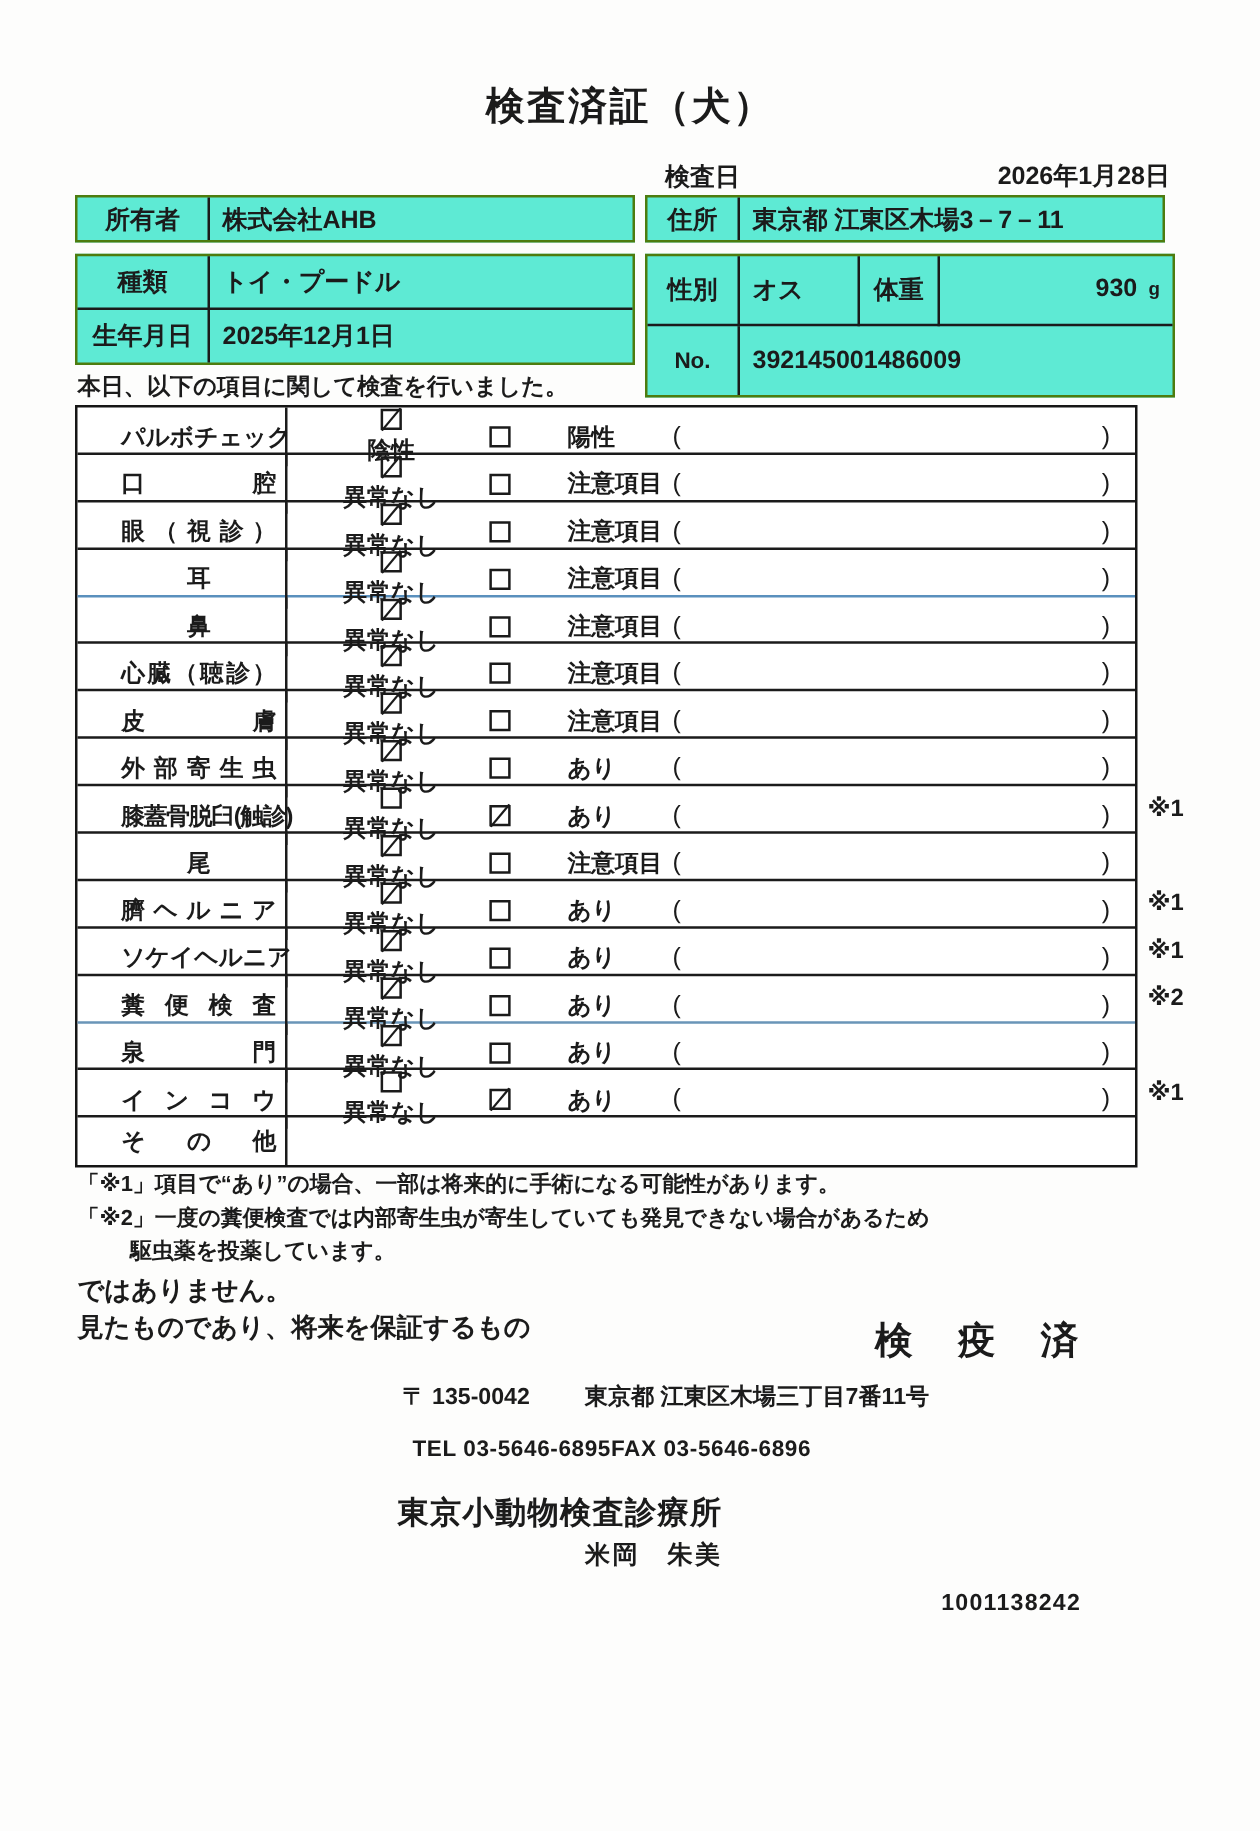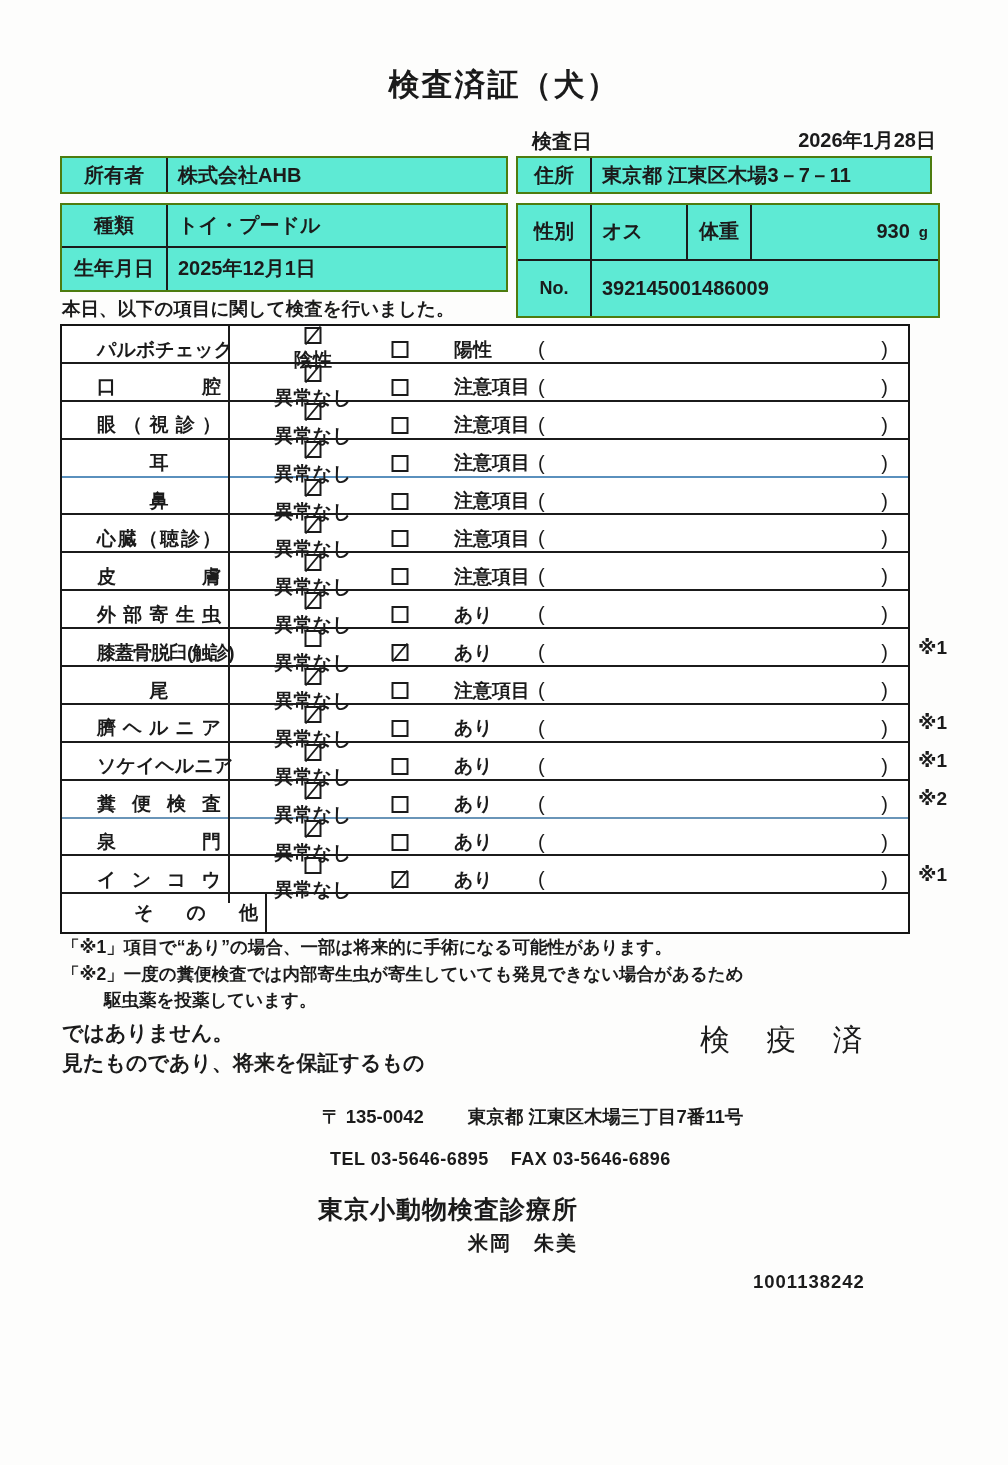--- a/index.html
+++ b/index.html
@@ -28,21 +28,21 @@
   .cell.weight-val{justify-content:flex-end;padding-right:10px;}
   .unit{font-size:15px;font-weight:600;margin-left:9px;}
   .no-lab{font-size:18px;font-weight:600;}
   .no-val{grid-column:2/5;}
 
   .intro{left:62px;top:296px;font-size:18.5px;font-weight:600;}
 
   
   .check-table{left:60px;top:324px;width:850px;border:2px solid #151515;background:#fff;}
   .crow{display:grid;grid-template-columns:168px 1fr;height:37.9px;border-bottom:2px solid #1b1b1b;position:relative;box-sizing:border-box;}
-  .crow:last-child{border-bottom:none;padding-left:37px;}
+  .crow:last-child{border-bottom:none;}
   .crow:nth-child(4){border-bottom-color:#5a90bd;}
   .crow:nth-child(13){border-bottom-color:#6a95b8;}
   .clabel{border-right:2px solid #1b1b1b;padding:0 7px;display:flex;align-items:center;box-sizing:border-box;margin-left:28px;}
   .lt{font-size:19px;font-weight:600;width:100%;white-space:nowrap;}
   .lt.spread{text-align:justify;text-align-last:justify;}
   .lt.center{text-align:center;}
   .lt.fill{text-align:left;letter-spacing:-1px;}
   .ccontent{display:flex;align-items:center;padding:0 20px 0 5px;}
   .opt{display:flex;align-items:center;gap:2px;font-size:19px;font-weight:600;}
   .opt.o1{width:156px;flex-direction:column;}
@@ -50,25 +50,25 @@
   .cbx{display:flex;align-items:center;}
   .paren{font-size:20px;font-weight:500;}
   .sp{flex:1;}
   .cmark{position:absolute;left:856px;top:0;height:100%;display:flex;align-items:center;font-size:19px;font-weight:600;white-space:nowrap;}
 
   
   .notes{left:62px;top:934px;font-size:17.5px;font-weight:600;line-height:26.5px;}
   .note-indent{margin-left:42px;}
 
   .disclaimer{left:62px;top:1018px;font-size:21px;font-weight:600;line-height:29.5px;}
-  .stamp{left:700px;top:1020px;font-size:30px;font-weight:400;letter-spacing:14px;white-space:nowrap;}
+  .stamp{left:700px;top:1052px;font-size:30px;font-weight:700;letter-spacing:14px;white-space:nowrap;}
 
   
   .postal-line{left:322px;top:1104px;font-size:18.5px;font-weight:600;display:flex;gap:44px;white-space:nowrap;}
-  .tel-line{left:330px;top:1149px;font-size:18px;font-weight:600;letter-spacing:0.5px;display:flex;gap:22px;white-space:nowrap;}
+  .tel-line{left:330px;top:1149px;font-size:18px;font-weight:600;letter-spacing:0.5px;display:flex;white-space:nowrap;}
   .clinic-name{left:318px;top:1193px;font-size:25px;font-weight:600;letter-spacing:1px;}
   .vet-name{left:468px;top:1230px;font-size:20px;font-weight:600;letter-spacing:2px;}
   .doc-number{left:753px;top:1271px;font-size:18.5px;font-weight:600;letter-spacing:1px;}
 </style>
 </head>
 <body>
 
 <div>
 
   <div class="abs title">検査済証（犬）</div>

